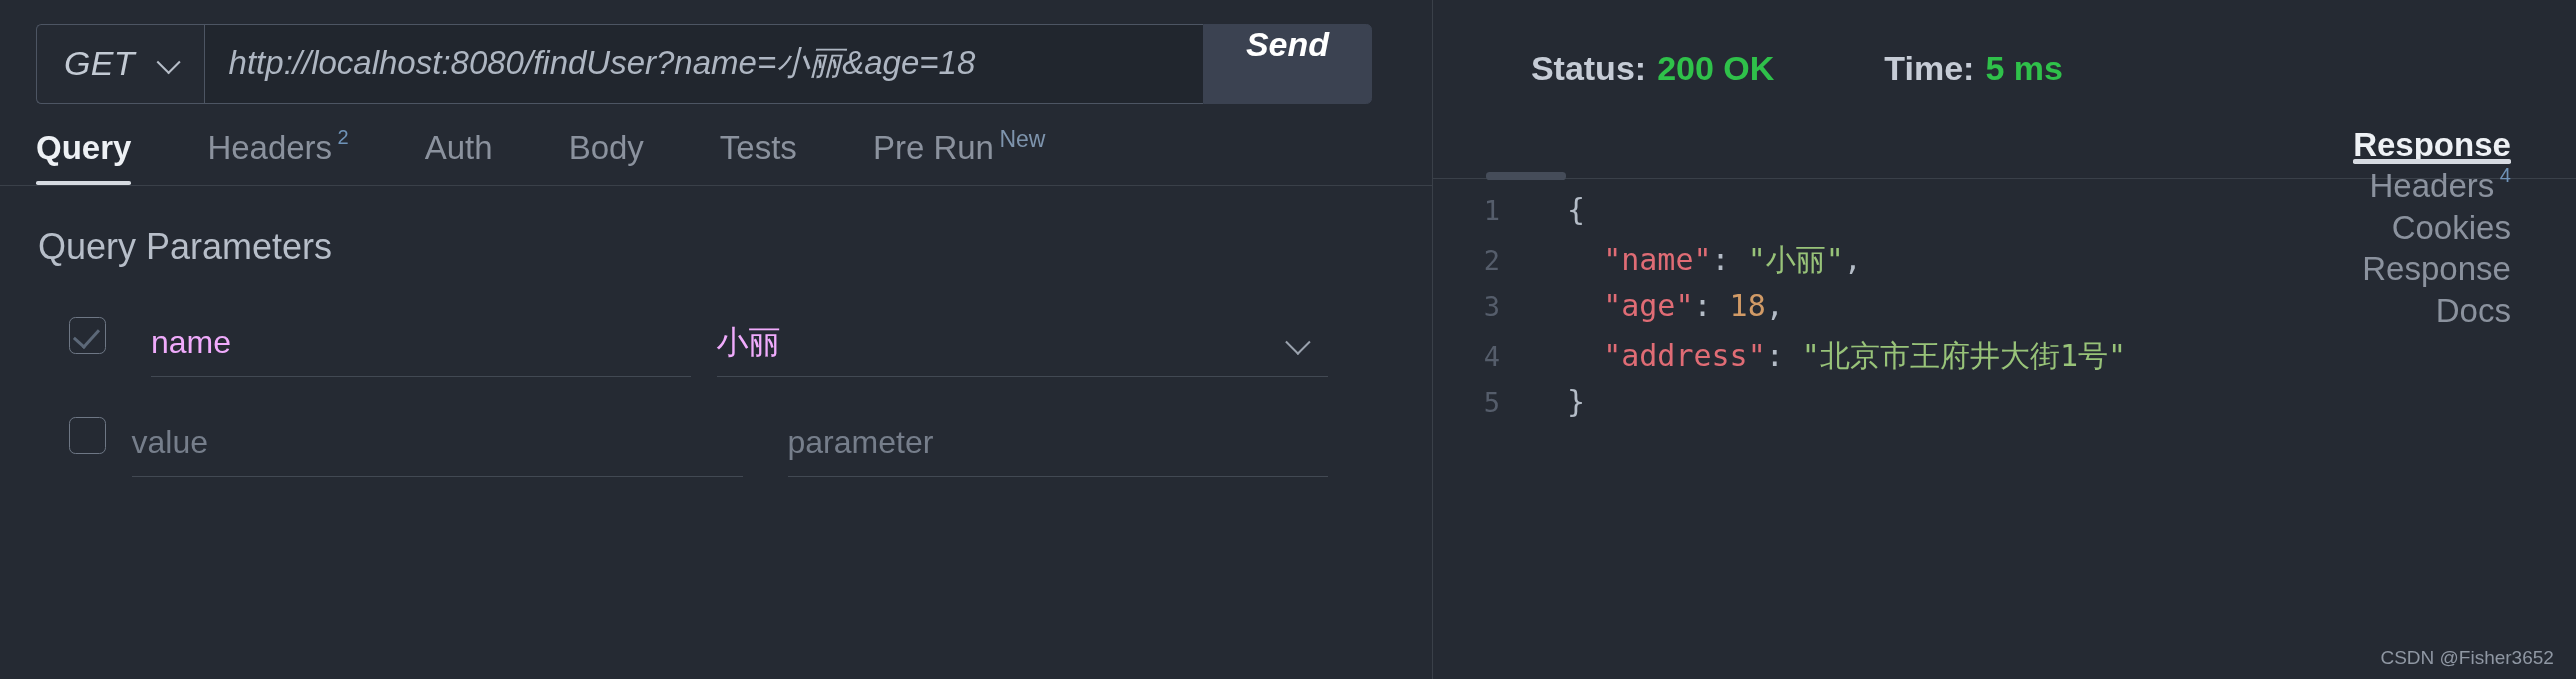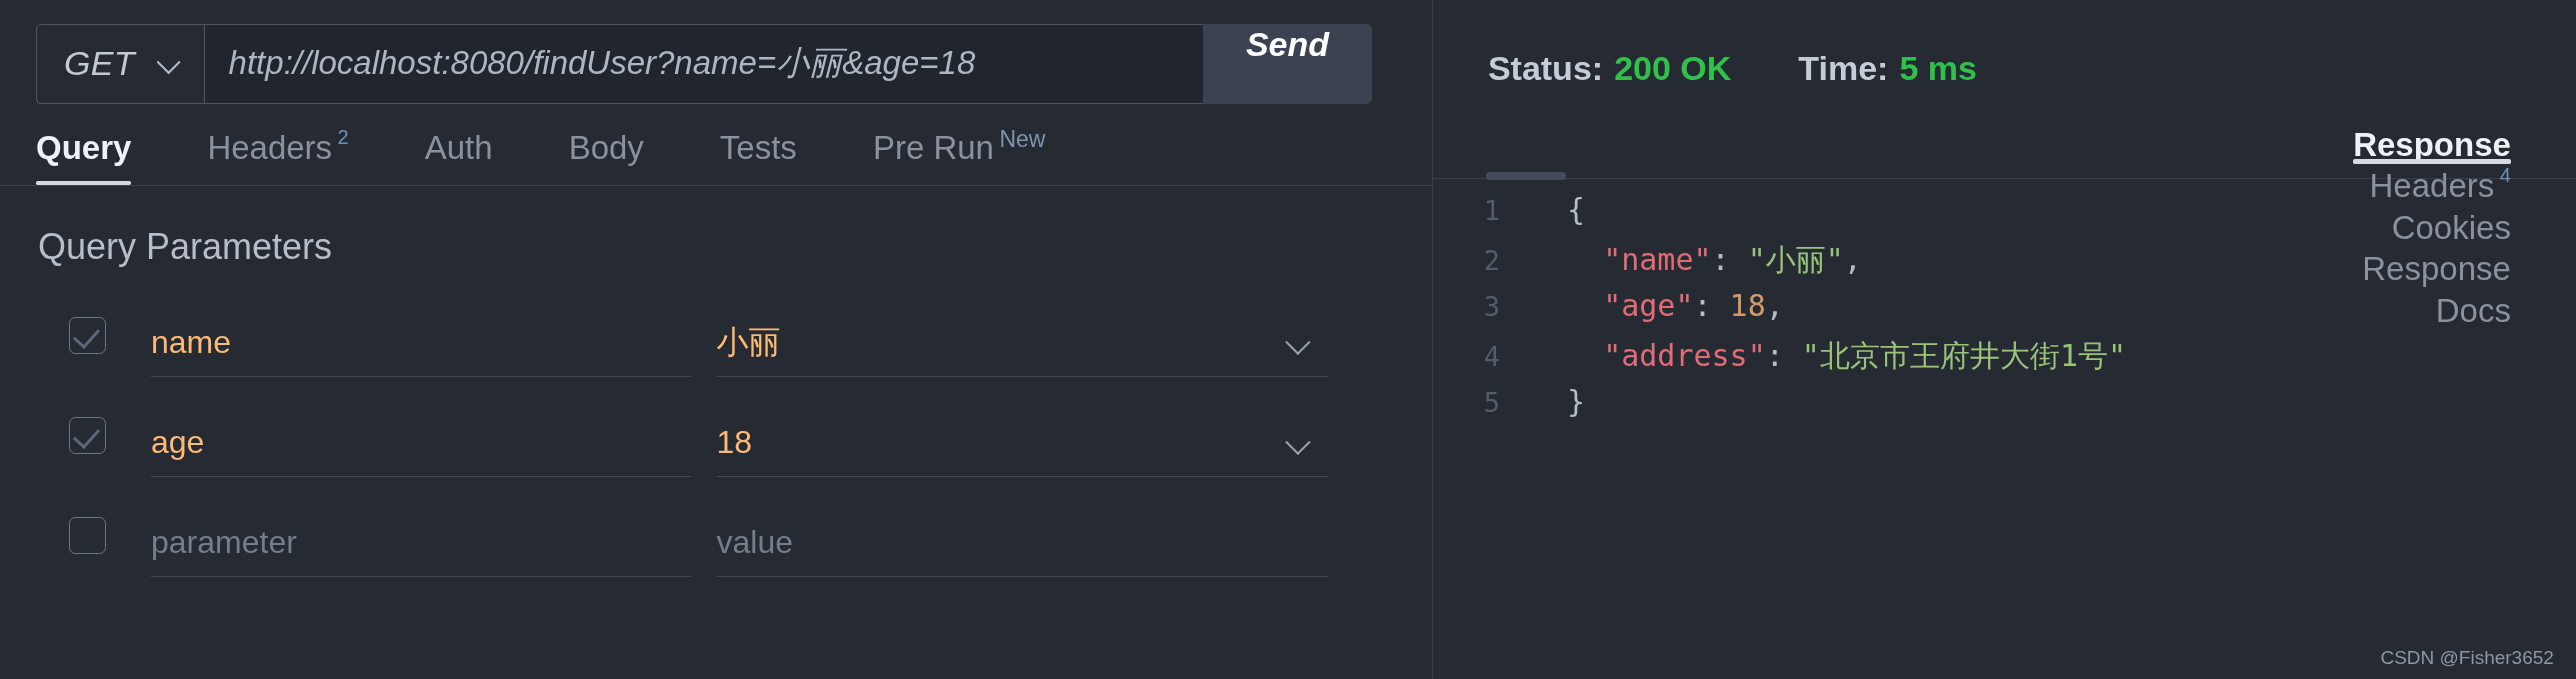--- a/index.html
+++ b/index.html
@@ -218,21 +218,21 @@
     box-sizing: border-box;
     display: flex;
     align-items: center;
     cursor: text;
   }
   .field-key { width: 540px; }
   .field-val { width: 611px; margin-left: 25.5px; padding-right: 55px; }
 
   .field-text {
     font-size: 32px;
-    color: #fdba74;
+    color: #f0abfc;
     white-space: nowrap;
   }
   .field-text.placeholder { color: #767e8b; }
 
   .field-chev {
     position: absolute;
     right: 16.4px;
     top: 50%;
     margin-top: -11.8px;
     width: 23.6px;
@@ -266,21 +266,21 @@
     height: 680px;
     box-sizing: border-box;
   }
 
   .status-bar {
     display: flex;
     align-items: center;
     margin: 44px 0 0 55px;
     height: 49px;
   }
-  .status-item { margin-right: 67px; white-space: nowrap; }
+  .status-item { margin-right: 67px; white-space: nowrap; margin-left: 43px; }
   .status-key {
     font-size: 34px;
     color: #c6ccd6;
     font-weight: 600;
   }
   .status-val {
     font-size: 34px;
     font-weight: 600;
     margin-left: 11px;
   }
@@ -396,36 +396,26 @@
           <div class="checkbox checked"></div>
           <div class="field field-key">
             <span class="field-text">name</span>
           </div>
           <div class="field field-val">
             <span class="field-text">小丽</span>
             <span class="field-chev"></span>
           </div>
         </div>
         <div class="param-row">
-          <div class="checkbox checked"></div>
-          <div class="field field-key">
-            <span class="field-text">age</span>
+          <div class="checkbox"></div>
+          <div class="field field-val">
+            <span class="field-text placeholder">value</span>
           </div>
-          <div class="field field-val">
-            <span class="field-text">18</span>
-            <span class="field-chev"></span>
-          </div>
-        </div>
-        <div class="param-row">
-          <div class="checkbox"></div>
           <div class="field field-key">
             <span class="field-text placeholder">parameter</span>
-          </div>
-          <div class="field field-val">
-            <span class="field-text placeholder">value</span>
           </div>
         </div>
       </div>
 
   </div>
 
   <div id="panel-divider"></div>
 
   <div id="right-panel">
 

